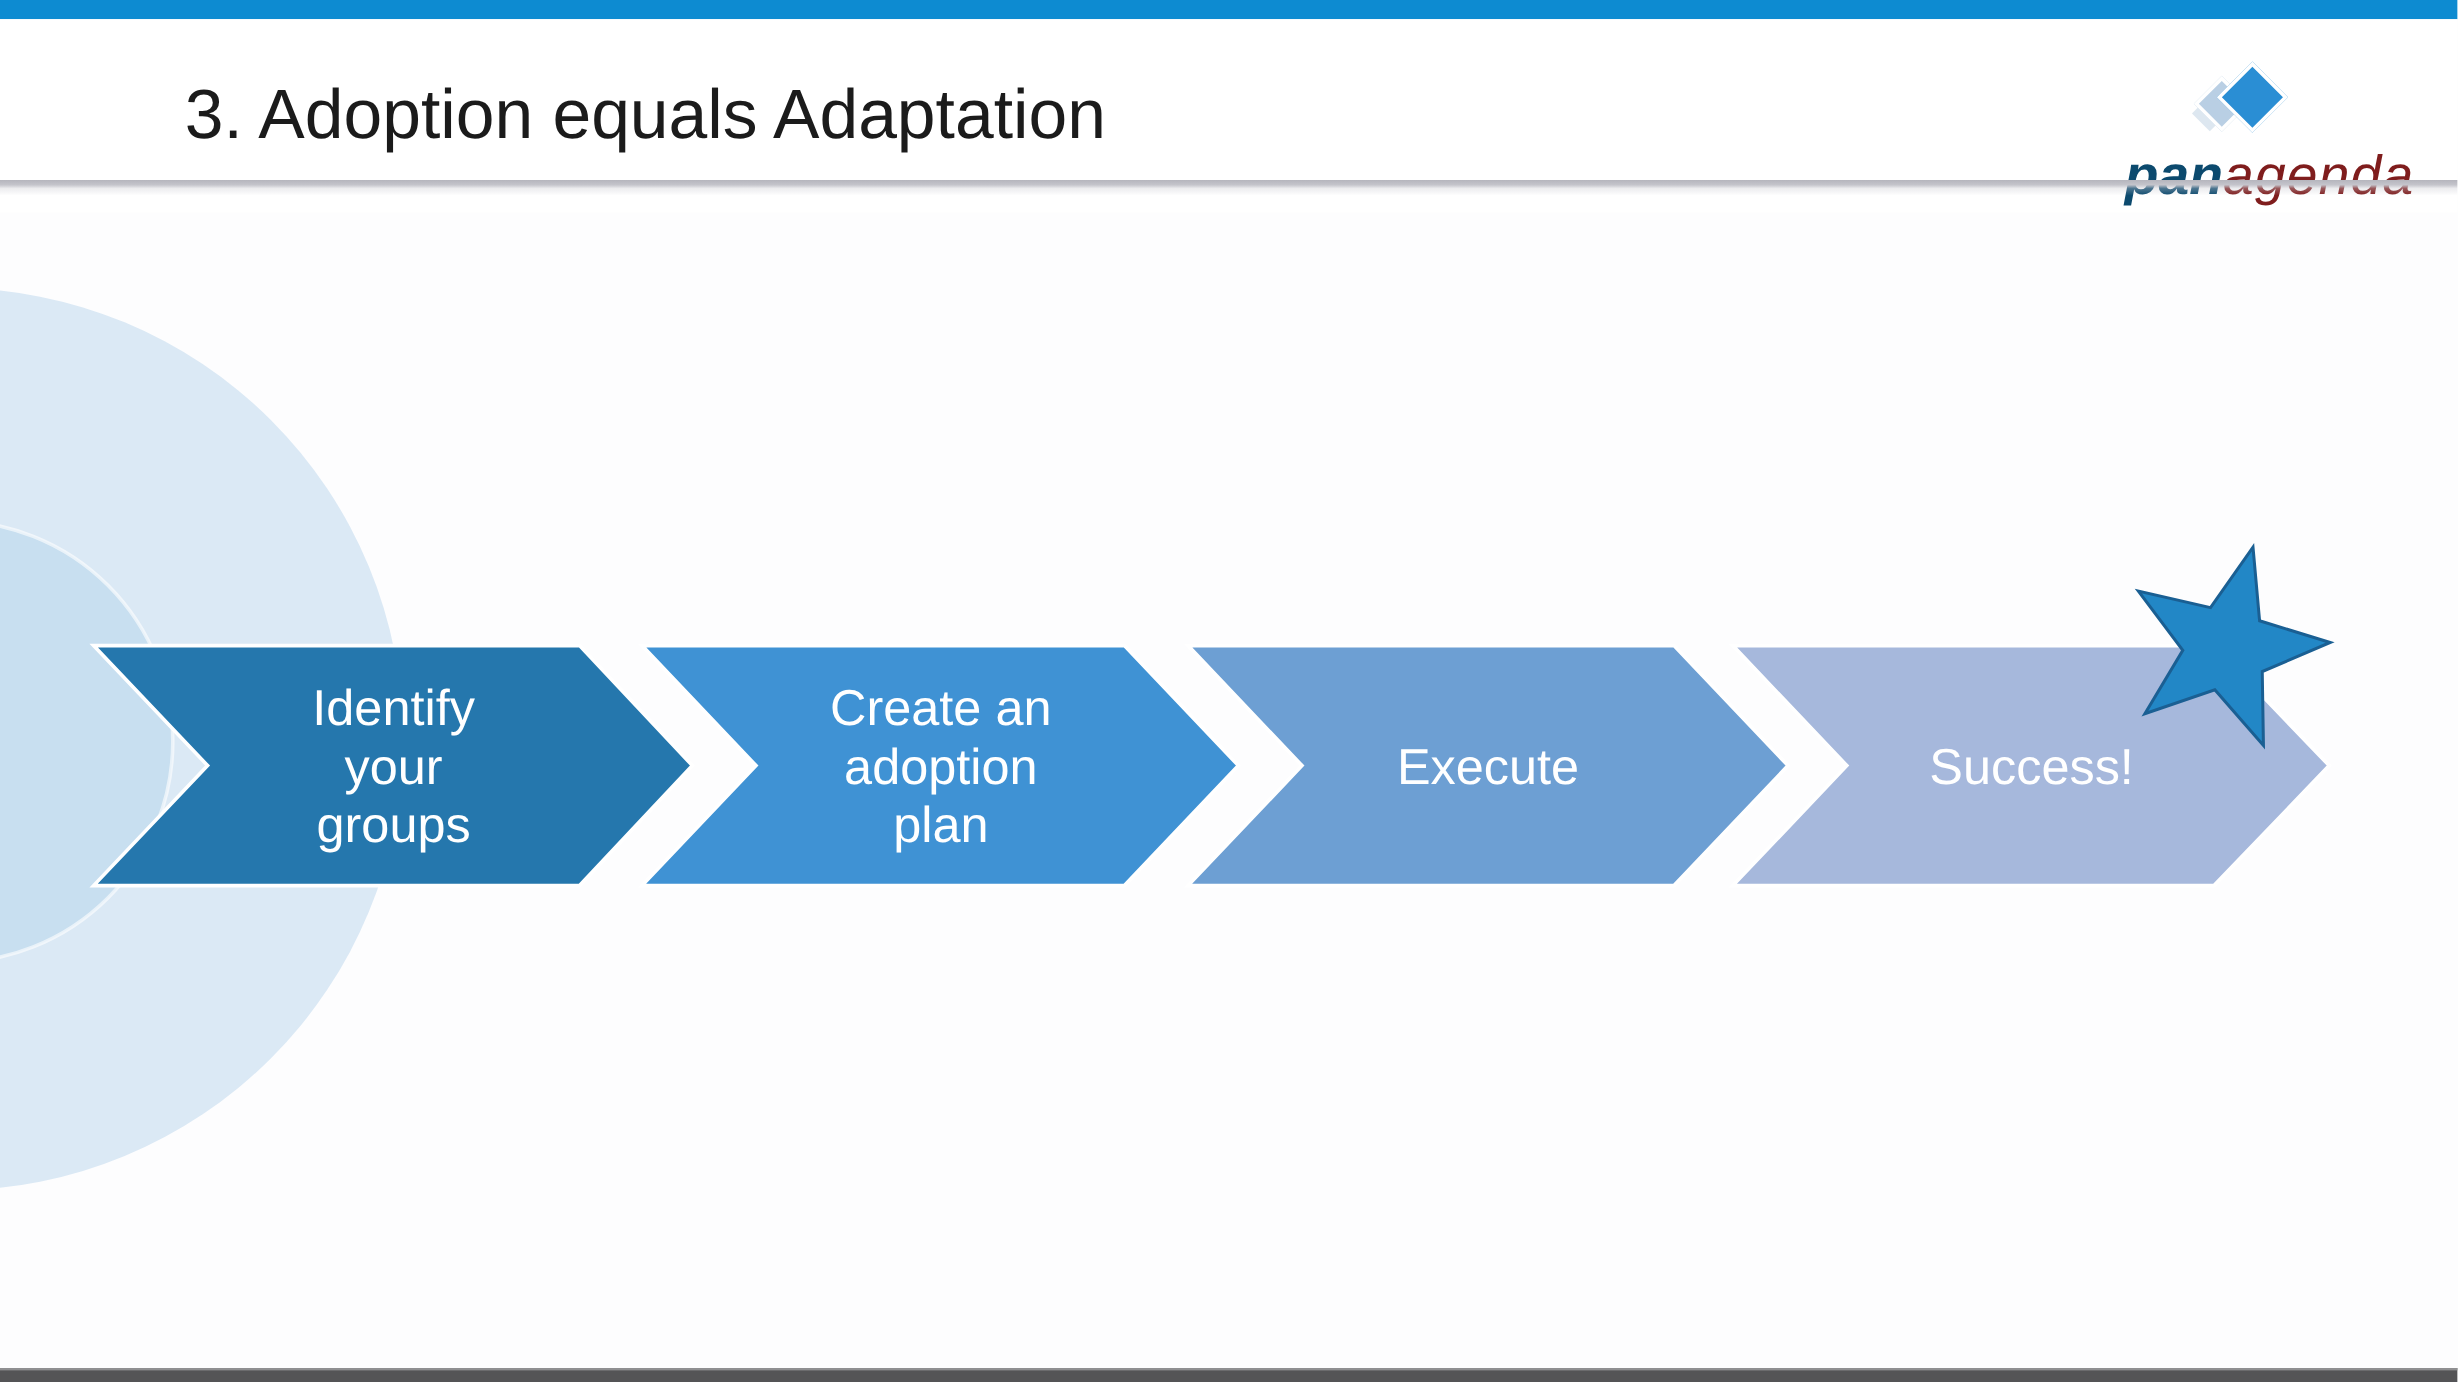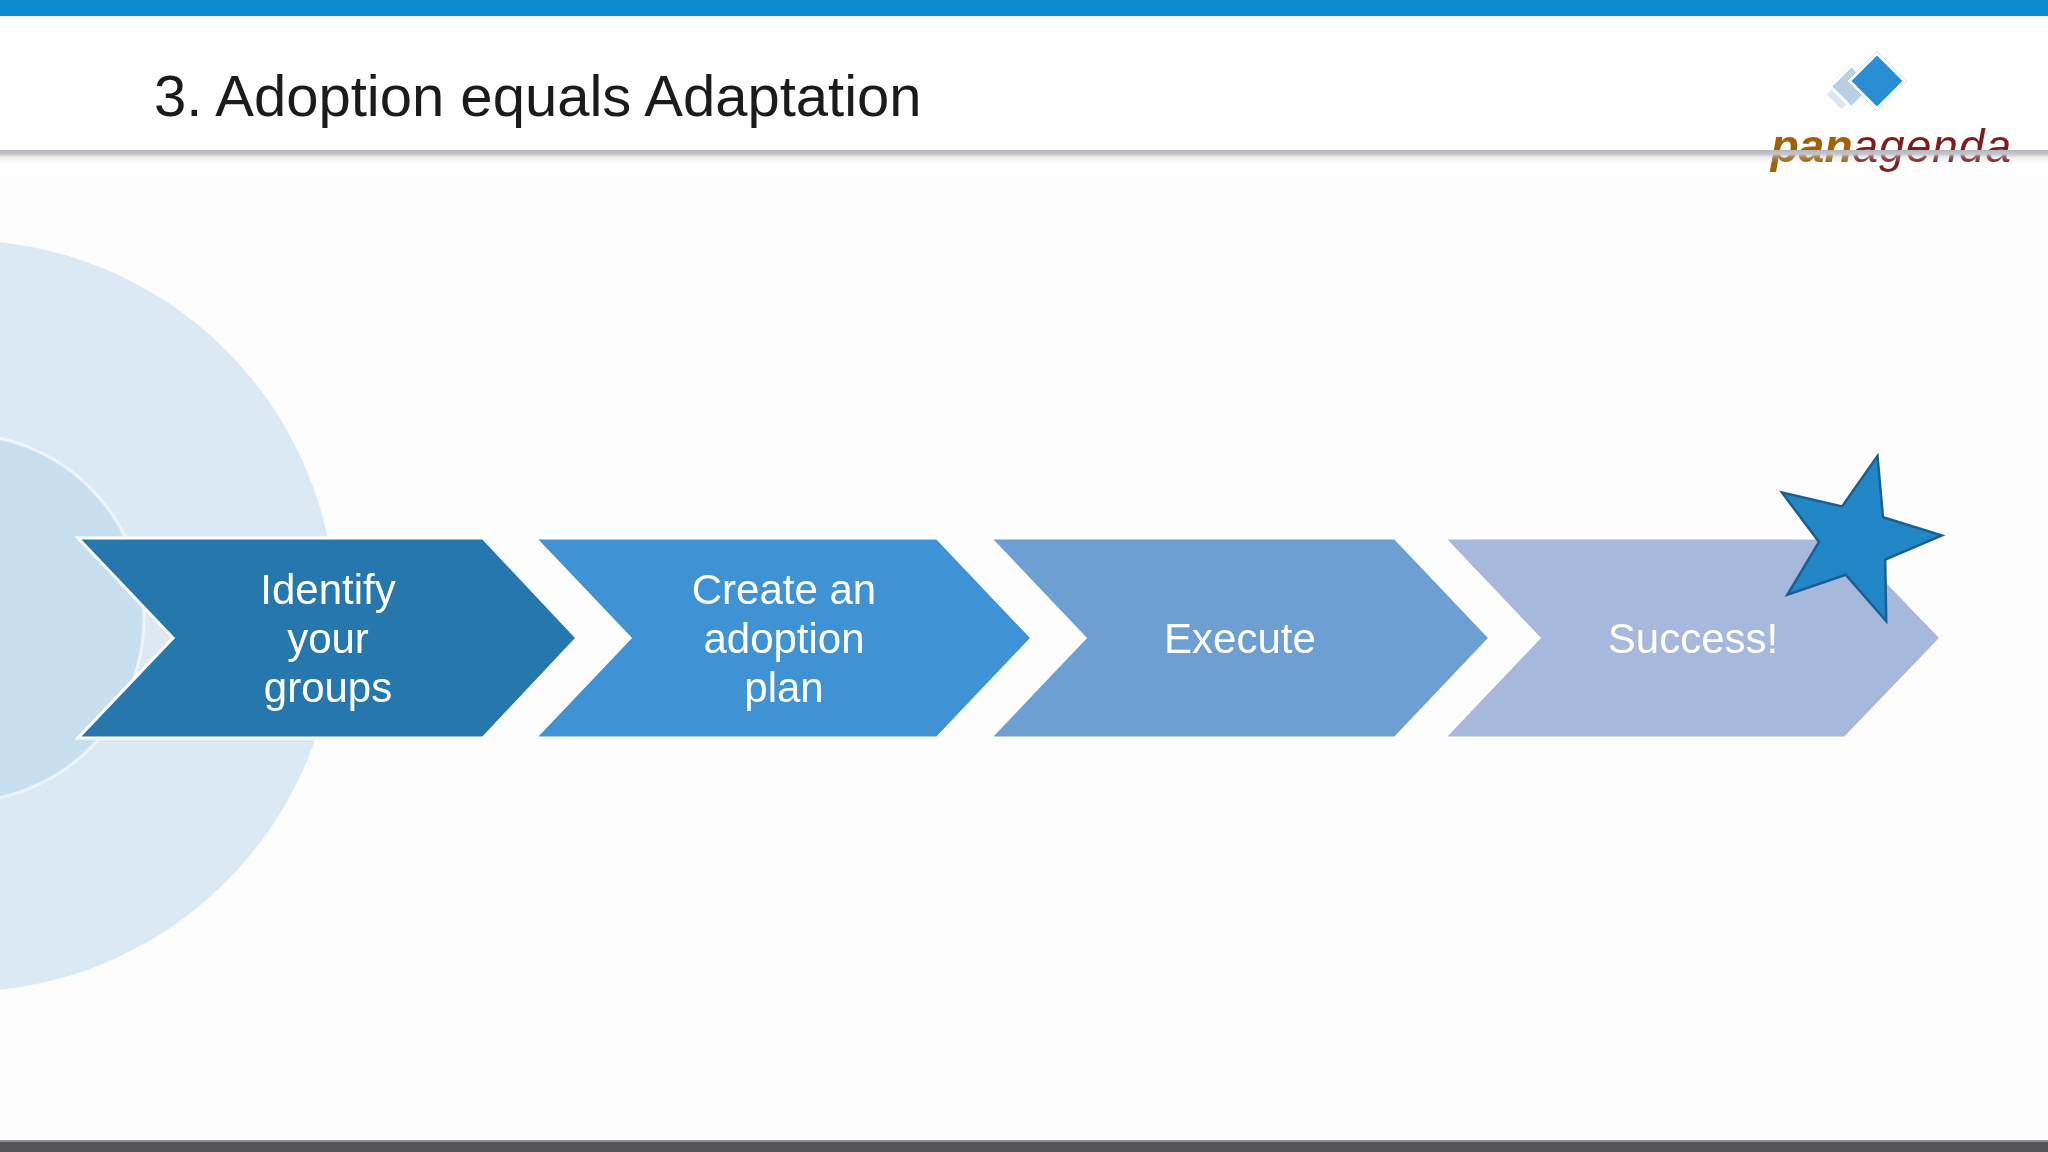--- a/index.html
+++ b/index.html
@@ -60,21 +60,21 @@
     position: absolute;
     right: 0;
     top: 72px;
     font-size: 46px;
     line-height: 1;
     font-style: italic;
     white-space: nowrap;
   }
   .logo-text .brand-bold {
     font-weight: 700;
-    color: #a16207;
+    color: #0c4a6e;
     margin-left: 28px;
   }
   .logo-text .brand-light {
     font-weight: 400;
     color: #7f1d1d;
     letter-spacing: 1px;
   }
   .diamond {
     position: absolute;
     transform: rotate(45deg);

